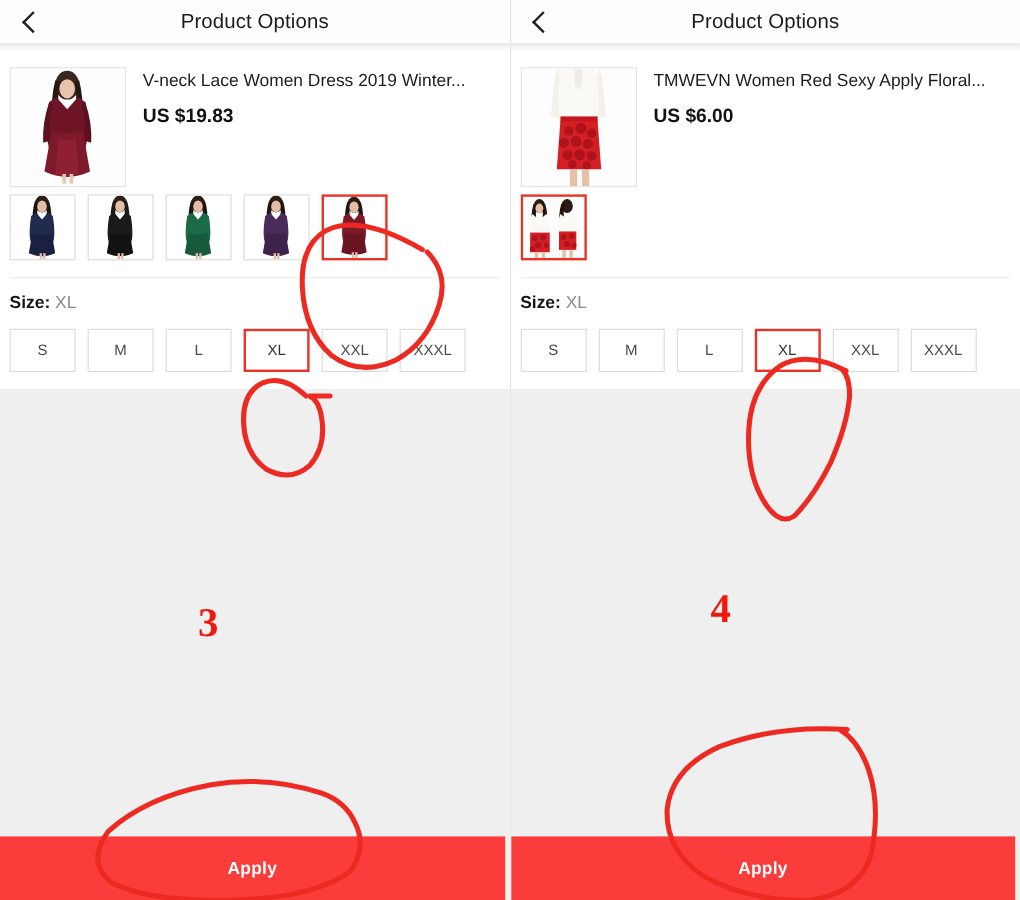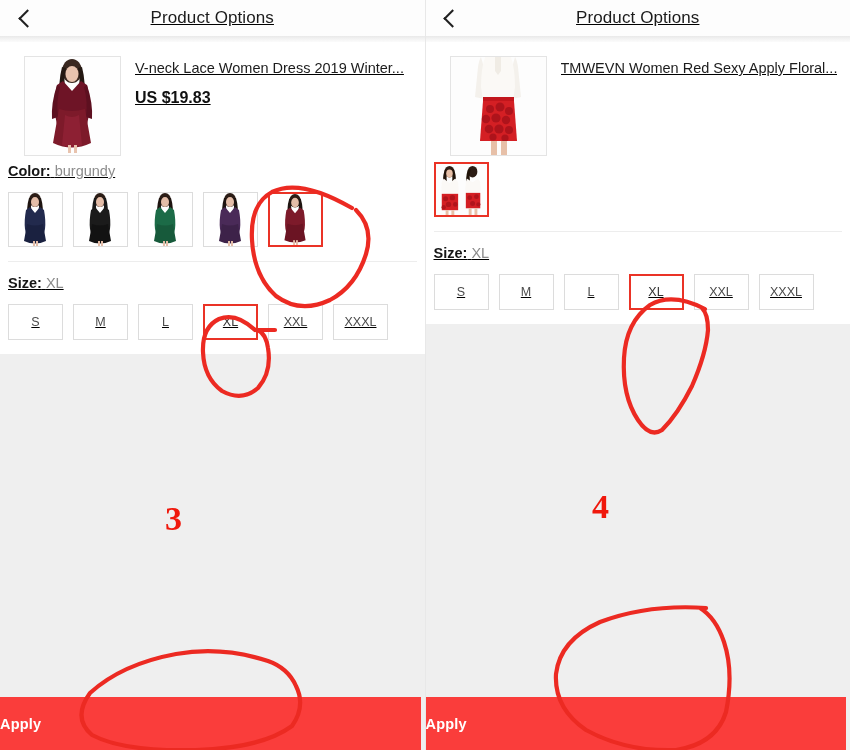--- a/index.html
+++ b/index.html
@@ -13,21 +13,20 @@
     font-family: "Liberation Sans", sans-serif;
     overflow: hidden;
     position: relative;
   }
   .screen {
     position: relative;
     width: 850px;
     height: 572px;
     display: flex;
     background: #efefef;
-    text-decoration: underline;
   }
   .panel {
     position: relative;
     width: 425px;
     height: 750px;
     background: #efefef;
     overflow: hidden;
   }
   .panel.right { border-left: 1px solid #e8e8e8; }
 
@@ -74,21 +73,20 @@
     background: #ffffff;
     padding: 0;
   }
 
   
   .product {
     display: flex;
     padding: 14px 8px 10px 8px;
     height: 108px;
     box-sizing: border-box;
-    margin-left: 16px;
   }
   .thumb {
     width: 97px;
     height: 100px;
     border: 1px solid #e4e4e4;
     background: #ffffff;
     box-sizing: border-box;
     flex: none;
     position: relative;
     overflow: hidden;
@@ -179,21 +177,21 @@
   
   .apply-bar {
     position: absolute;
     left: 0;
     right: 4px;
     bottom: 0;
     height: 53px;
     background: #fa3d3b;
     display: flex;
     align-items: center;
-    justify-content: flex-start;
+    justify-content: center;
     cursor: pointer;
   }
   .apply-bar .label {
     color: #ffffff;
     font-size: 14.5px;
     font-weight: bold;
     letter-spacing: .2px;
   }
 
   
@@ -247,24 +245,20 @@
             <rect x="49" y="88" width="3" height="8" fill="#e8c3ae"></rect>
           </svg>
         </div>
         <div class="prod-info">
           <div class="prod-title">V-neck Lace Women Dress 2019 Winter...</div>
           <div class="prod-price">US $19.83</div>
         </div>
       </div>
 
       <div class="opt-section">
-        <div class="opt-label">
-          <span>Color:</span>
-          <span class="val">burgundy</span>
-        </div>
         <div class="swatch-row">
           <div class="swatch">
             <svg width="53" height="53" viewBox="0 0 53 53">
               <rect width="53" height="53" fill="#fff"></rect>
               <ellipse cx="26" cy="7" rx="6" ry="7" fill="#2c1d16"></ellipse>
               <path d="M20 5 Q17 15 19 24 L23 21 Q21 12 23 5 Z" fill="#1e1410"></path>
               <path d="M32 5 Q35 15 33 24 L29 21 Q31 12 29 5 Z" fill="#1e1410"></path>
               <ellipse cx="26" cy="9" rx="4" ry="5" fill="#e4bda8"></ellipse>
               <path d="M21 14 L26 20 L31 14 L35 17 Q37 28 36 36 L33 48 Q26 52 19 48 L16 36 Q15 28 17 17 Z" fill="#222a4d"></path>
               <path d="M18 31 Q26 34 34 31 L37 48 Q26 53 15 48 Z" fill="#1a2140"></path>
@@ -384,20 +378,21 @@
               <circle cx="58" cy="73" r="4"></circle>
               <circle cx="42" cy="80" r="3.6"></circle>
                 <circle cx="54" cy="81" r="3.6"></circle>
             </g>
             <rect x="40" y="84" width="6" height="14" fill="#e7c0a8"></rect>
             <rect x="50" y="84" width="6" height="14" fill="#e7c0a8"></rect>
           </svg>
         </div>
         <div class="prod-info">
           <div class="prod-title">TMWEVN Women Red Sexy Apply Floral...</div>
+          <div class="prod-price">US $6.00</div>
         </div>
       </div>
 
       <div class="opt-section">
         <div class="swatch-row">
           <div class="swatch selected">
             <svg width="51" height="51" viewBox="0 0 53 53">
               <rect width="53" height="53" fill="#fdfdfd"></rect>
               <ellipse cx="14" cy="8" rx="5" ry="6" fill="#2b1c14"></ellipse>
               <path d="M9 6 Q6 16 8 26 L12 24 Q10 14 12 6 Z" fill="#201309"></path>

